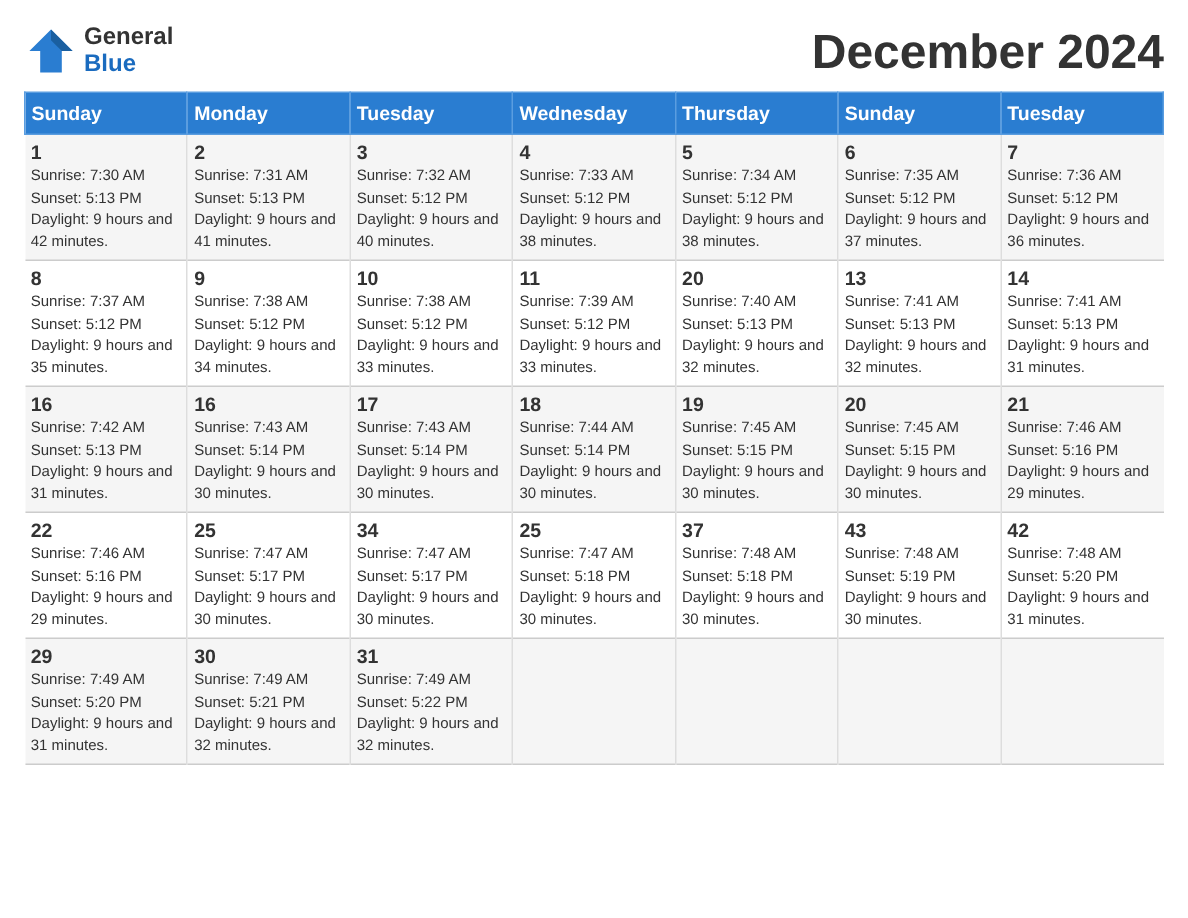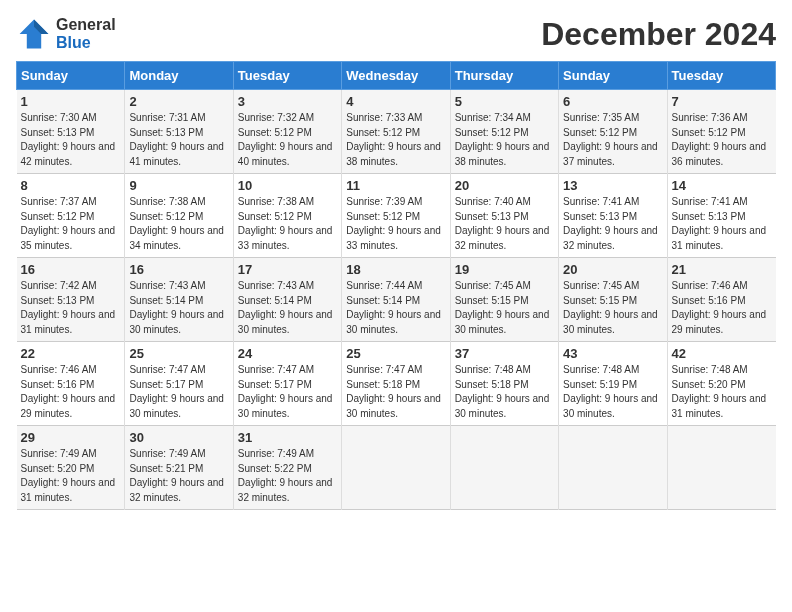--- a/index.html
+++ b/index.html
@@ -163,21 +163,21 @@
           <td><span class="day-num">16</span><span class="day-info">Sunrise: 7:43 AM<br>Sunset: 5:14 PM<br>Daylight: 9 hours and 30 minutes.</span></td>
           <td><span class="day-num">17</span><span class="day-info">Sunrise: 7:43 AM<br>Sunset: 5:14 PM<br>Daylight: 9 hours and 30 minutes.</span></td>
           <td><span class="day-num">18</span><span class="day-info">Sunrise: 7:44 AM<br>Sunset: 5:14 PM<br>Daylight: 9 hours and 30 minutes.</span></td>
           <td><span class="day-num">19</span><span class="day-info">Sunrise: 7:45 AM<br>Sunset: 5:15 PM<br>Daylight: 9 hours and 30 minutes.</span></td>
           <td><span class="day-num">20</span><span class="day-info">Sunrise: 7:45 AM<br>Sunset: 5:15 PM<br>Daylight: 9 hours and 30 minutes.</span></td>
           <td><span class="day-num">21</span><span class="day-info">Sunrise: 7:46 AM<br>Sunset: 5:16 PM<br>Daylight: 9 hours and 29 minutes.</span></td>
         </tr>
         <tr>
           <td><span class="day-num">22</span><span class="day-info">Sunrise: 7:46 AM<br>Sunset: 5:16 PM<br>Daylight: 9 hours and 29 minutes.</span></td>
           <td><span class="day-num">25</span><span class="day-info">Sunrise: 7:47 AM<br>Sunset: 5:17 PM<br>Daylight: 9 hours and 30 minutes.</span></td>
-          <td><span class="day-num">24</span><span class="day-info">Sunrise: 7:47 AM<br>Sunset: 5:17 PM<br>Daylight: 9 hours and 30 minutes.</span></td>
+          <td><span class="day-num">34</span><span class="day-info">Sunrise: 7:47 AM<br>Sunset: 5:17 PM<br>Daylight: 9 hours and 30 minutes.</span></td>
           <td><span class="day-num">25</span><span class="day-info">Sunrise: 7:47 AM<br>Sunset: 5:18 PM<br>Daylight: 9 hours and 30 minutes.</span></td>
           <td><span class="day-num">37</span><span class="day-info">Sunrise: 7:48 AM<br>Sunset: 5:18 PM<br>Daylight: 9 hours and 30 minutes.</span></td>
           <td><span class="day-num">43</span><span class="day-info">Sunrise: 7:48 AM<br>Sunset: 5:19 PM<br>Daylight: 9 hours and 30 minutes.</span></td>
           <td><span class="day-num">42</span><span class="day-info">Sunrise: 7:48 AM<br>Sunset: 5:20 PM<br>Daylight: 9 hours and 31 minutes.</span></td>
         </tr>
         <tr>
           <td><span class="day-num">29</span><span class="day-info">Sunrise: 7:49 AM<br>Sunset: 5:20 PM<br>Daylight: 9 hours and 31 minutes.</span></td>
           <td><span class="day-num">30</span><span class="day-info">Sunrise: 7:49 AM<br>Sunset: 5:21 PM<br>Daylight: 9 hours and 32 minutes.</span></td>
           <td><span class="day-num">31</span><span class="day-info">Sunrise: 7:49 AM<br>Sunset: 5:22 PM<br>Daylight: 9 hours and 32 minutes.</span></td>
           <td class="empty-cell"></td>

